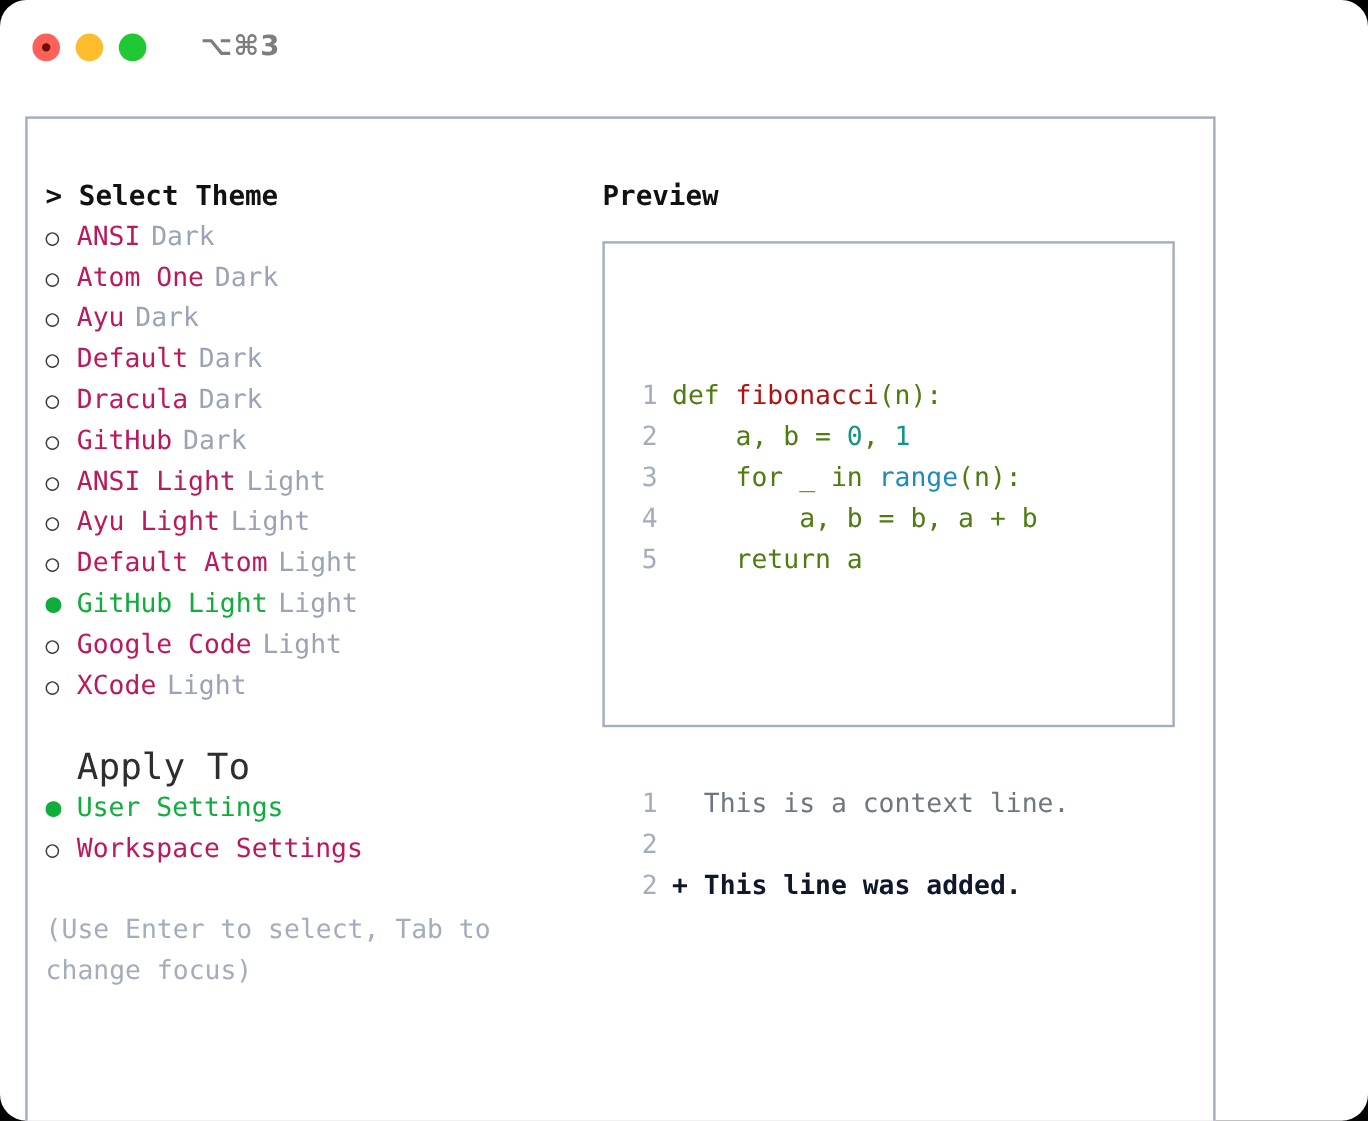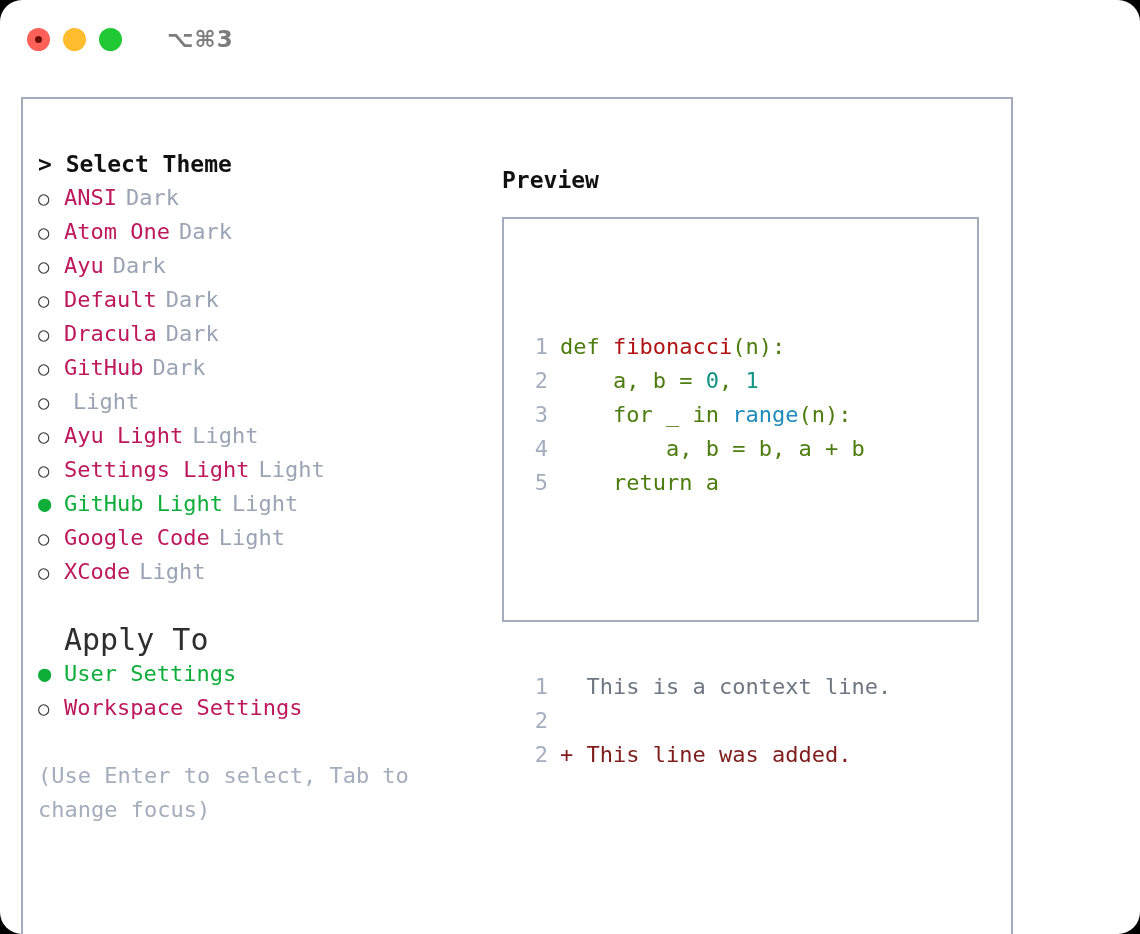--- a/index.html
+++ b/index.html
@@ -144,21 +144,21 @@
     color: #a4adbb;
     line-height: 34px;
     width: 400px;
     white-space: pre-wrap;
   }
 
   
   .right-col {
     position: absolute;
     left: 479px;
-    top: 64px;
+    top: 48px;
     width: 500px;
   }
   .preview-title {
     font-size: 23px;
     font-weight: bold;
     color: #111111;
     line-height: 34px;
   }
   .preview-box {
     margin-top: 20px;
@@ -184,21 +184,21 @@
     text-align: right;
     color: #a3adbd;
     margin-right: 12px;
   }
   .tok-plain { color: #4d7c0f; }
   .tok-func  { color: #b01313; }
   .tok-num   { color: #109485; }
   .tok-builtin { color: #1c8cbd; }
   .tok-ctx   { color: #6e7781; }
   .tok-del   { color: #c62020; }
-  .tok-add   { color: #7f1d1d; }
+  .tok-add   { color: #0f172a; font-weight: bold; }
   .gap-line  { height: 34px; }
 </style>
 </head>
 <body>
 
 <div class="window">
 
   <div class="titlebar">
     <div class="traffic">
       <div class="dot dot-close"></div>
@@ -213,23 +213,23 @@
 
       <div class="left-col">
         <div class="heading">&gt; Select Theme</div>
         <div id="theme-list">
             <div class="opt-row"><span class="marker">○</span><span class="opt-label">ANSI</span><span class="opt-cat">Dark</span></div>
             <div class="opt-row"><span class="marker">○</span><span class="opt-label">Atom One</span><span class="opt-cat">Dark</span></div>
             <div class="opt-row"><span class="marker">○</span><span class="opt-label">Ayu</span><span class="opt-cat">Dark</span></div>
             <div class="opt-row"><span class="marker">○</span><span class="opt-label">Default</span><span class="opt-cat">Dark</span></div>
             <div class="opt-row"><span class="marker">○</span><span class="opt-label">Dracula</span><span class="opt-cat">Dark</span></div>
             <div class="opt-row"><span class="marker">○</span><span class="opt-label">GitHub</span><span class="opt-cat">Dark</span></div>
-            <div class="opt-row"><span class="marker">○</span><span class="opt-cat">Light</span></div>
+            <div class="opt-row"><span class="marker">○</span><span class="opt-label">ANSI Light</span><span class="opt-cat">Light</span></div>
             <div class="opt-row"><span class="marker">○</span><span class="opt-label">Ayu Light</span><span class="opt-cat">Light</span></div>
-            <div class="opt-row"><span class="marker">○</span><span class="opt-label">Settings Light</span><span class="opt-cat">Light</span></div>
+            <div class="opt-row"><span class="marker">○</span><span class="opt-label">Default Atom</span><span class="opt-cat">Light</span></div>
             <div class="opt-row selected"><span class="marker sel">●</span><span class="opt-label">GitHub Light</span><span class="opt-cat">Light</span></div>
             <div class="opt-row"><span class="marker">○</span><span class="opt-label">Google Code</span><span class="opt-cat">Light</span></div>
             <div class="opt-row"><span class="marker">○</span><span class="opt-label">XCode</span><span class="opt-cat">Light</span></div>
           </div>
 
         <div class="spacer-sm"></div>
 
         <div class="section-label">Apply To</div>
         <div id="apply-list">
             <div class="opt-row selected"><span class="marker sel">●</span><span class="opt-label">User Settings</span></div>

